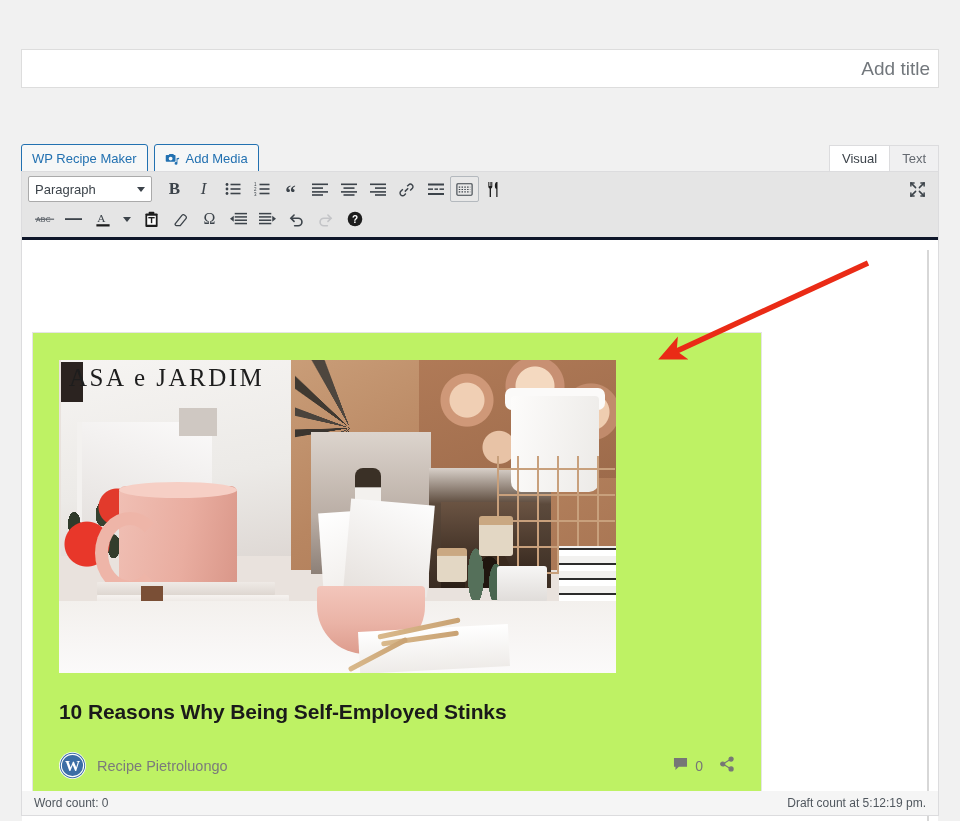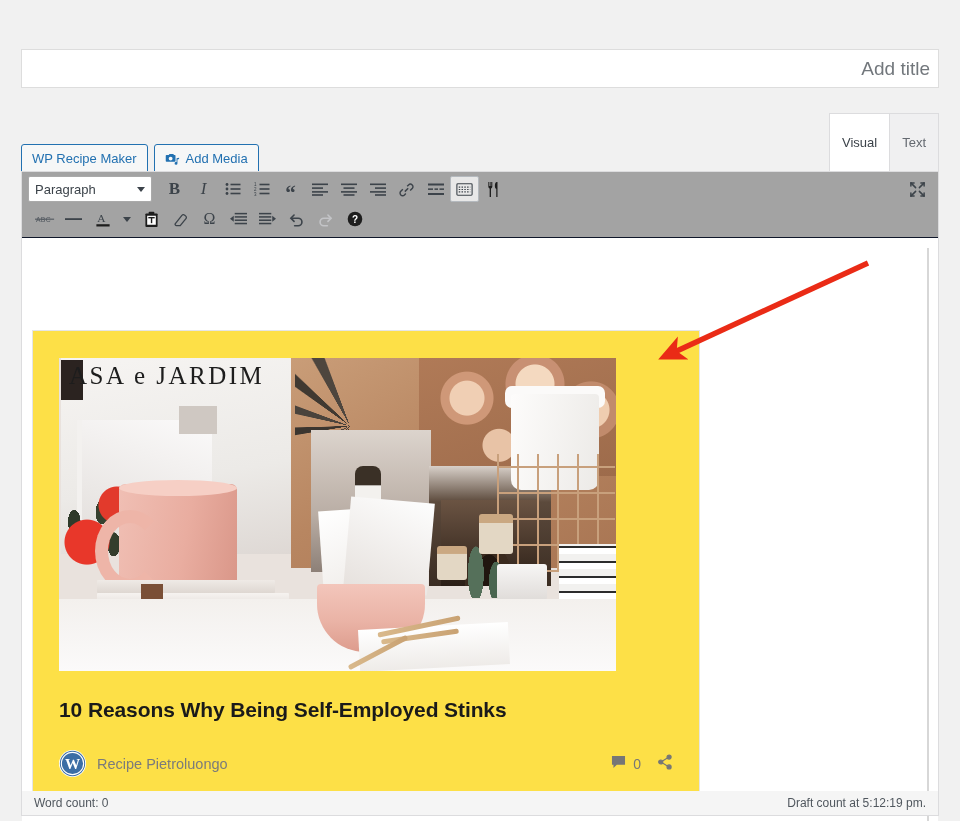--- a/index.html
+++ b/index.html
@@ -120,21 +120,21 @@
     position: absolute;
     right: 21px;
     top: 145px;
     display: flex;
     align-items: flex-end;
     height: 27px;
   }
   .ed-tab {
     height: 26px;
     line-height: 25px;
-    padding: 16px 12px;
+    padding: 0 12px;
     font-size: 13px;
     color: #646970;
     background: #f0f0f1;
     border: 1px solid #dcdcde;
     border-bottom: 0;
     margin-left: -1px;
     cursor: pointer;
   }
   .ed-tab.active {
     background: #fff;
@@ -147,22 +147,22 @@
     position: absolute;
     left: 21px;
     top: 171px;
     width: 918px;
     height: 644px;
     box-sizing: border-box;
     border: 1px solid #dcdcde;
     background: #fff;
   }
   .mce-toolbar {
-    background: #a3a3a3;
-    border-bottom: 1px solid #0f172a;
+    background: #e5e5e5;
+    border-bottom: 3px solid #0f172a;
     padding: 2px 0 3px 0;
   }
   .tb-row {
     display: flex;
     align-items: center;
     height: 30px;
     padding: 0 4px;
     position: relative;
   }
   .tb-btn {
@@ -223,24 +223,24 @@
     bottom: 14px;
     width: 2px;
     background: #d7d7d7;
   }
 
   
   .embed-card {
     position: absolute;
     left: 10px;
     top: 92px;
-    width: 668px;
+    width: 730px;
     box-sizing: border-box;
     border: 1px solid #e5e5e5;
-    background: #fde047;
+    background: #bef264;
     padding: 27px 26px 22px 26px;
   }
   .embed-thumb {
     width: 557px;
     height: 313px;
     position: relative;
     overflow: hidden;
     background: #efe9e6;
   }
   .embed-title {

